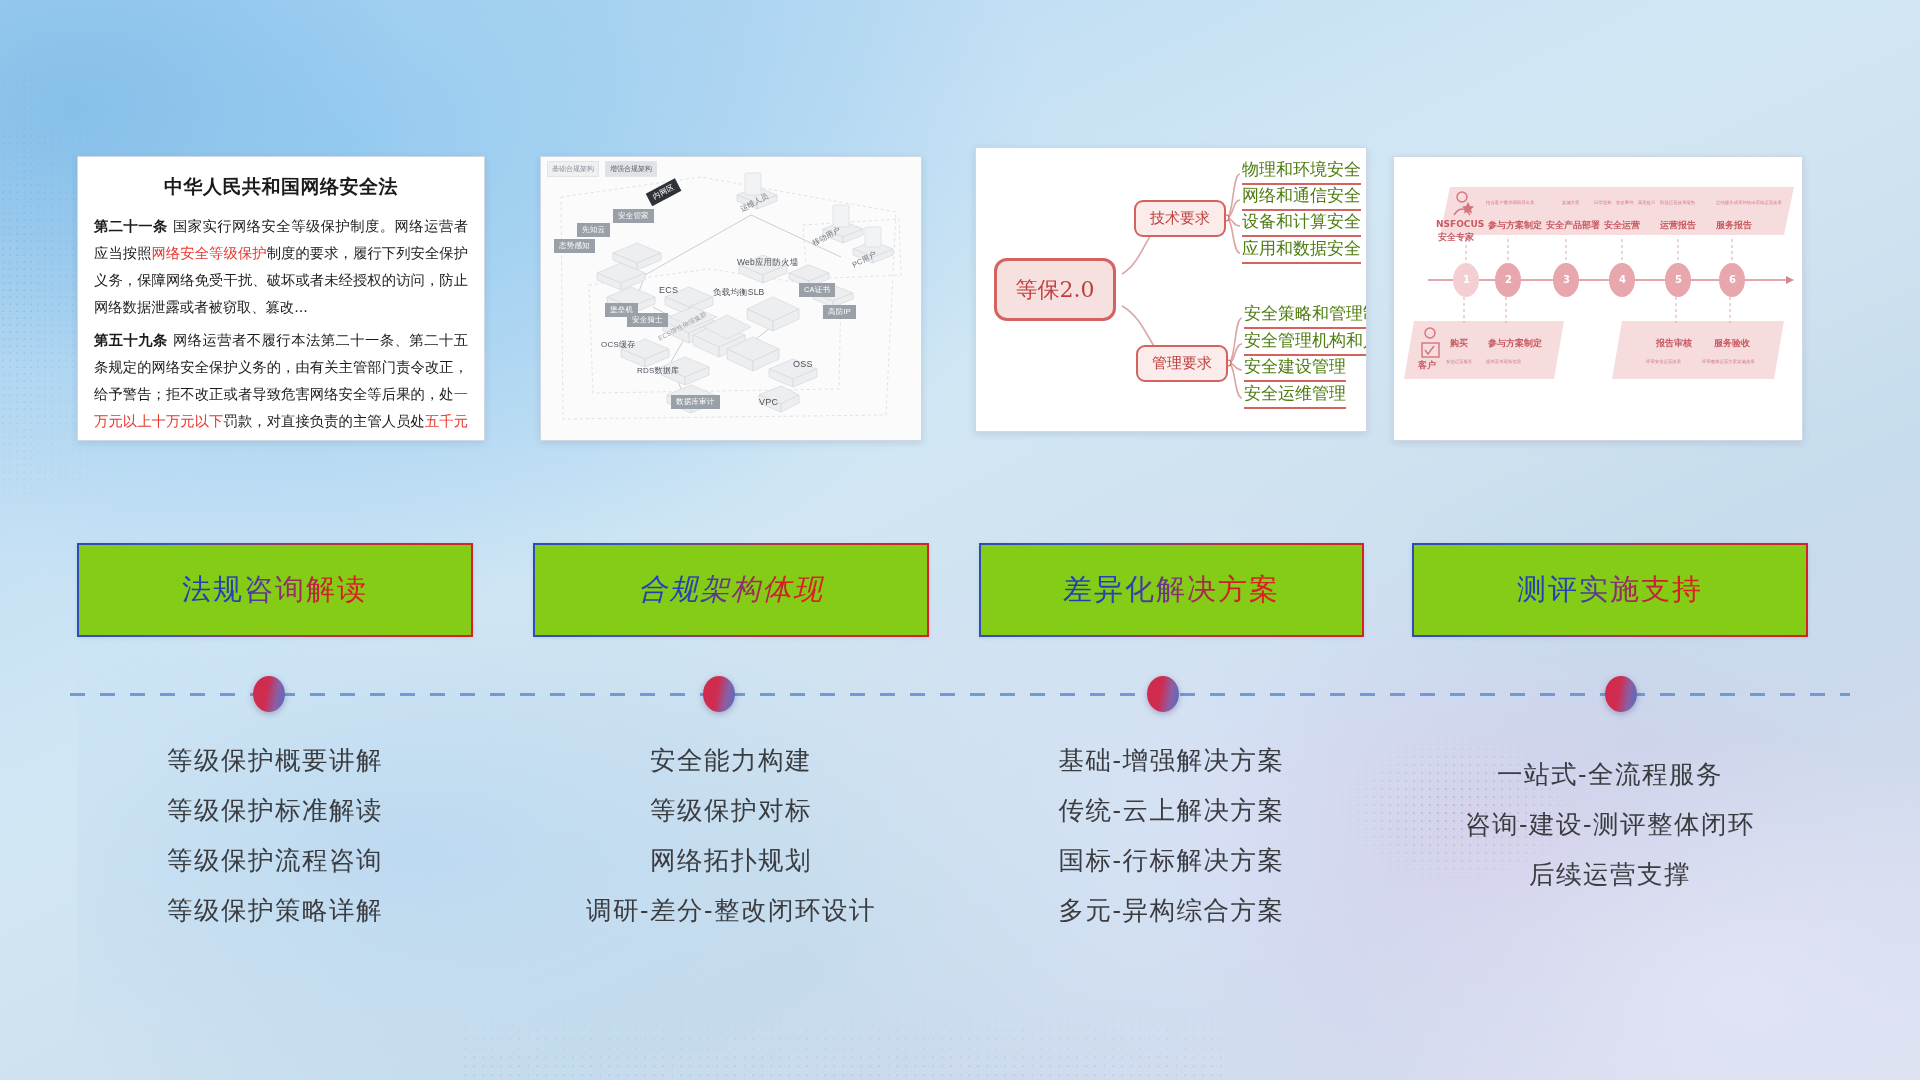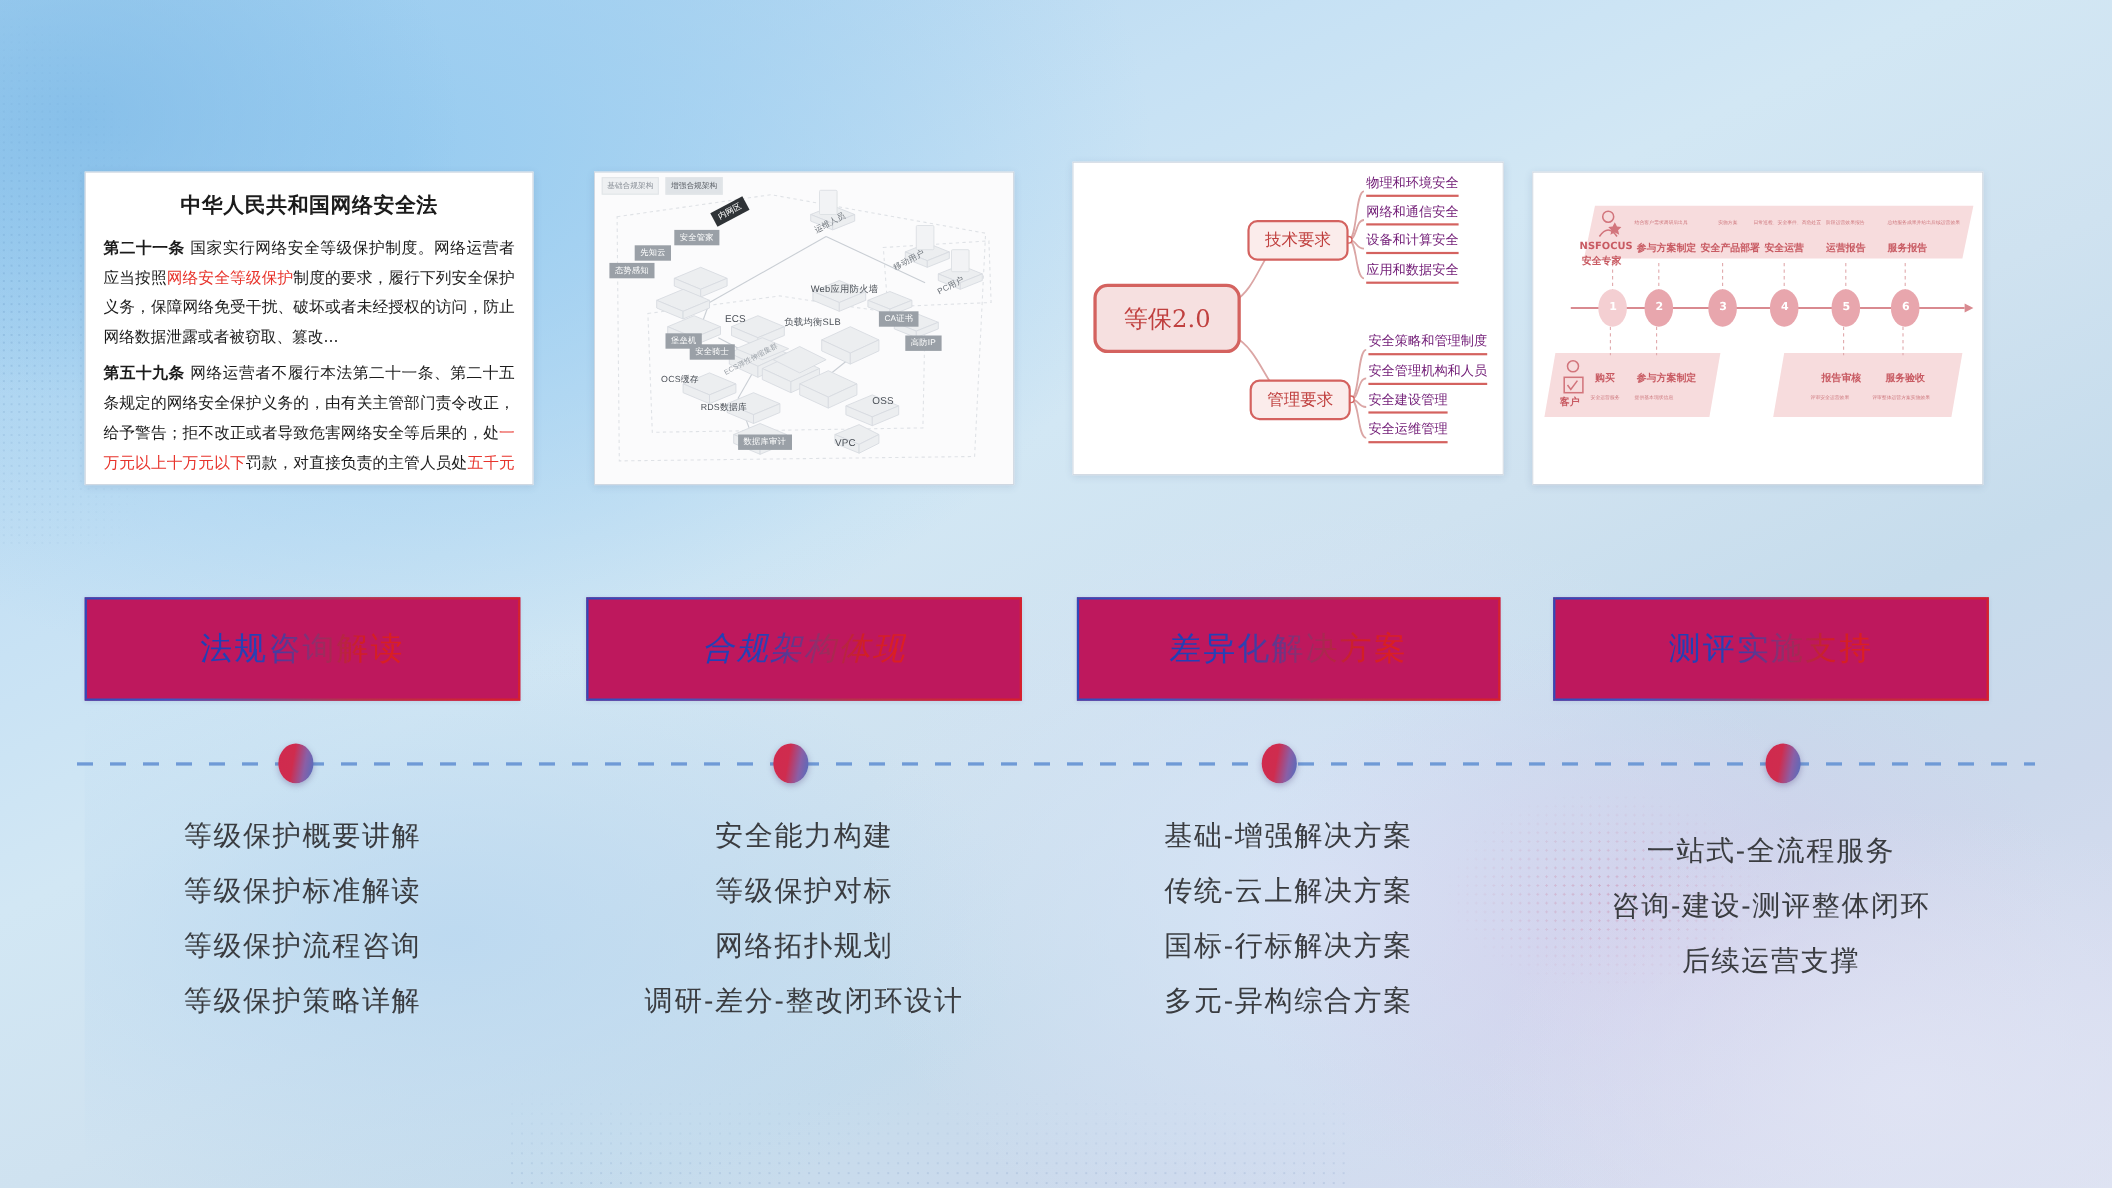--- a/index.html
+++ b/index.html
@@ -76,42 +76,42 @@
     padding:2px 5px;white-space:nowrap;z-index:4;letter-spacing:.2px;}
   .nodelbl.dark{background:#2f3337;}
   .nodelbl.plain{background:transparent;color:#6d737a;padding:0;}
   .nodelbl.rot{transform:rotate(-28deg);transform-origin:left center;}
 
   
   .mind{position:relative;width:100%;height:100%;background:#fff;}
   .mind svg{position:absolute;inset:0;width:100%;height:100%;}
   .mind-node{position:absolute;box-sizing:border-box;white-space:nowrap;
     font-family:"DejaVu Serif","Liberation Serif",serif;}
-  .mind-root{left:18px;top:110px;width:134px;height:63px;border:3px solid #d4625f;
+  .mind-root{left:18px;top:110px;width:122px;height:63px;border:3px solid #d4625f;
     border-radius:13px;background:#f6e0e0;color:#c0403f;font-size:22px;
     display:flex;align-items:center;justify-content:center;}
   .mind-mid{width:92px;height:37px;border:2px solid #d4625f;border-radius:9px;
     background:#fbeceb;color:#c0403f;font-size:15px;
     display:flex;align-items:center;justify-content:center;}
-  .mind-leaf{color:#701a75;font-size:12px;padding-bottom:2px;
+  .mind-leaf{color:#4d7c0f;font-size:17px;padding-bottom:2px;
     border-bottom:2.5px solid #d4625f;}
 
   
   .nsf{position:relative;width:100%;height:100%;background:#fff;}
   .nsf svg{position:absolute;inset:0;width:100%;height:100%;}
   .nsf-t{position:absolute;white-space:nowrap;color:#c85a62;z-index:3;
     font-family:"DejaVu Sans","Liberation Sans",sans-serif;}
   .nsf-main{font-size:9px;font-weight:bold;}
   .nsf-sub{font-size:4.4px;color:#cf7b80;}
   .nsf-num{font-size:10px;font-weight:bold;color:#fff;}
 
   
   .btnrow{position:absolute;left:0;top:543px;width:1920px;height:102px;}
   .catbtn{position:absolute;top:0;height:94px;box-sizing:border-box;
-    background:#be185d;border:2px solid;
+    background:#84cc16;border:2px solid;
     border-image:linear-gradient(100deg,#2f49b8 0%,#3a56c4 22%,#b5324a 62%,#d8202a 100%) 1;
     display:flex;align-items:center;justify-content:center;
     box-shadow:0 1px 4px rgba(60,90,130,.12);}
   .catbtn span{font-size:29px;letter-spacing:2px;font-weight:500;
     background:linear-gradient(95deg,#1f3fb5 0%,#2742b6 30%,#8e2f6d 55%,#d01f26 78%,#de1f22 100%);
     -webkit-background-clip:text;background-clip:text;color:transparent;}
   .catbtn.b1{left:77px;width:396px;}
   .catbtn.b2{left:533px;width:396px;font-style:italic;}
   .catbtn.b3{left:979px;width:385px;}
   .catbtn.b4{left:1412px;width:396px;}

